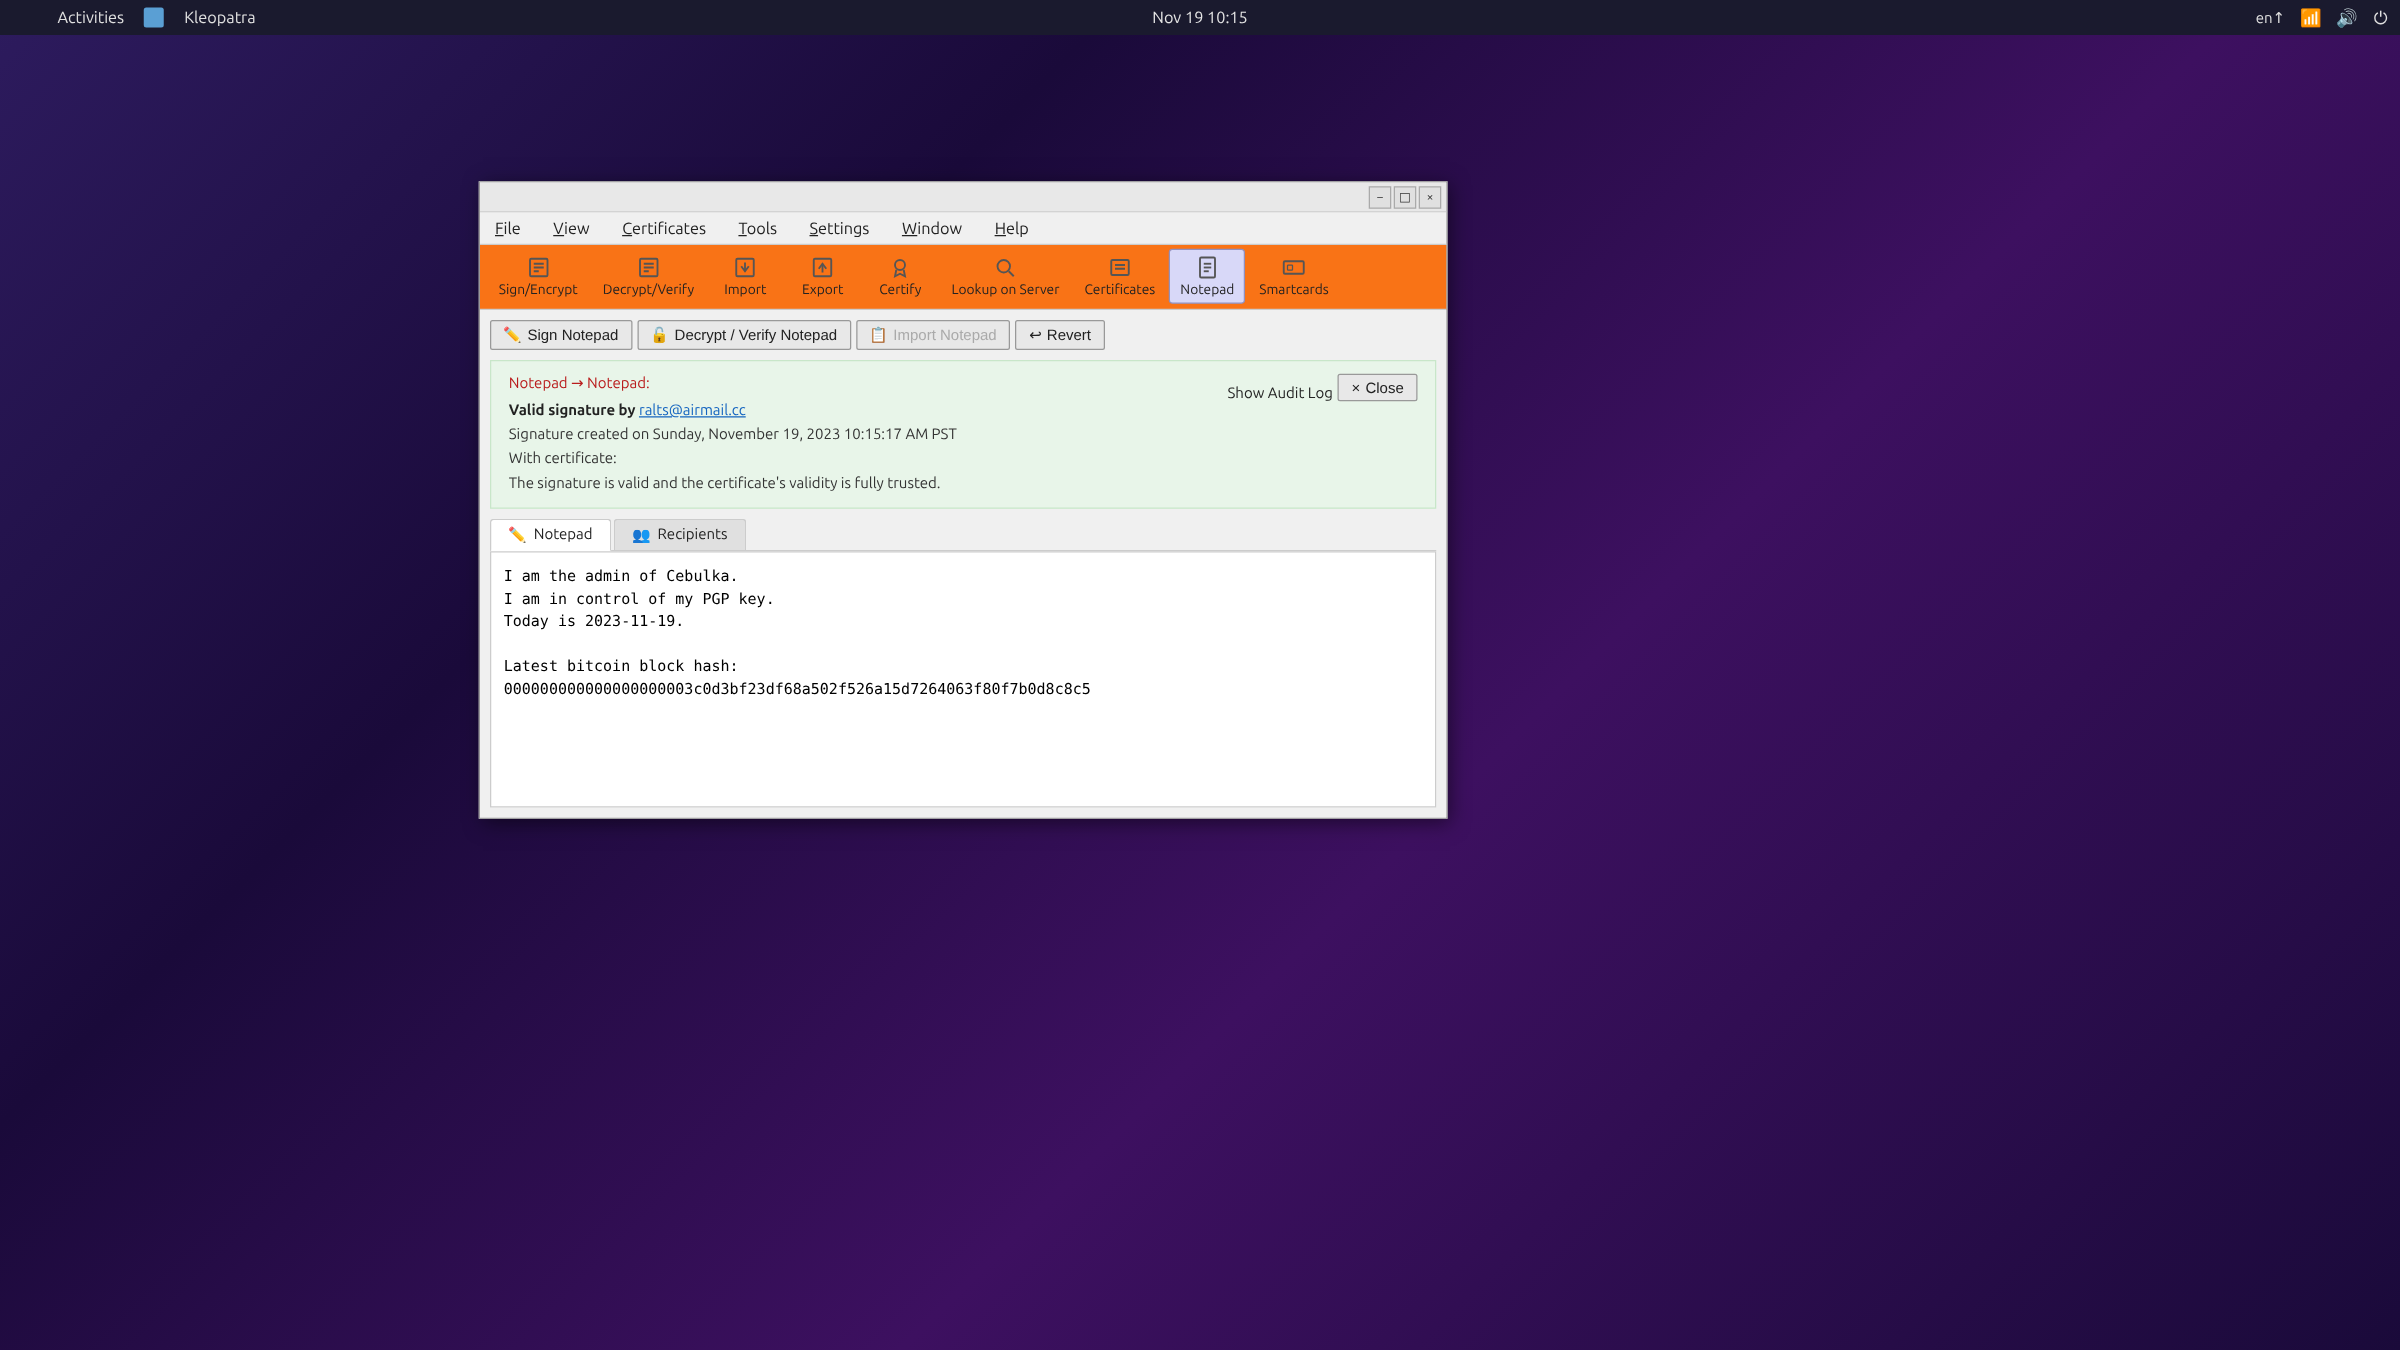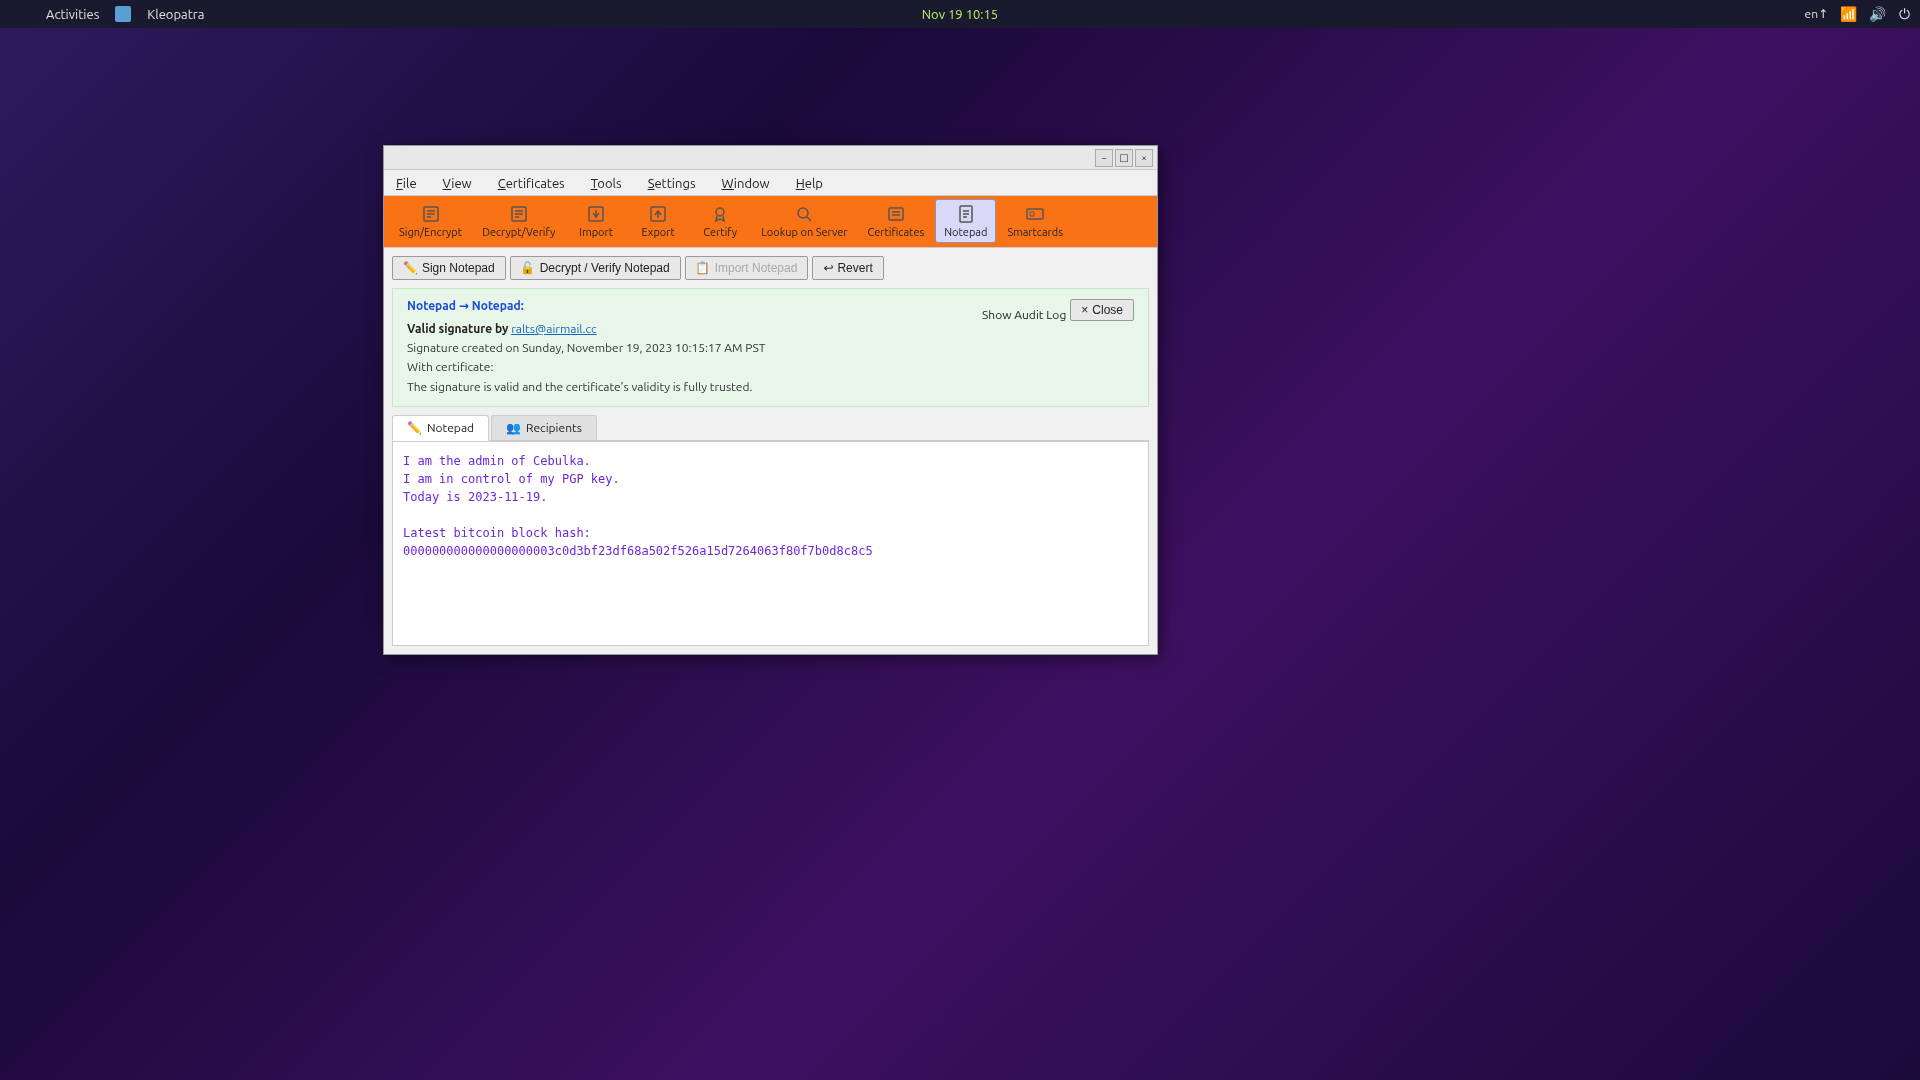--- a/index.html
+++ b/index.html
@@ -39,21 +39,21 @@
     .topbar-left {
       display: flex;
       align-items: center;
       gap: 16px;
       padding-left: 10px;
     }
     .topbar-center {
       position: absolute;
       left: 50%;
       transform: translateX(-50%);
-      color: #bef264;
+      color: #e5e5e5;
     }
     .topbar-right {
       display: flex;
       align-items: center;
       gap: 12px;
       padding-right: 10px;
     }
     .topbar-activities {
       font-size: 13px;
       color: #e0e0e0;
@@ -186,22 +186,22 @@
 
     
     .verification-banner {
       background: #e8f5e9;
       border: 1px solid #c8e6c9;
       padding: 10px 14px;
       margin-bottom: 8px;
       position: relative;
     }
     .verification-title {
-      font-weight: bold;
-      color: #1d4ed8;
+      font-weight: normal;
+      color: #b91c1c;
       margin-bottom: 6px;
       font-size: 12px;
     }
     .verification-valid {
       font-weight: bold;
       color: #222;
     }
     .verification-detail {
       color: #333;
       font-size: 12px;
@@ -269,21 +269,21 @@
 
     
     .notepad-container {
       background: #fff;
       border: 1px solid #ccc;
       height: 205px;
       overflow-y: auto;
       padding: 10px;
       font-family: 'DejaVu Sans Mono', monospace;
       font-size: 12px;
-      color: #6d28d9;
+      color: #000000;
       line-height: 1.5;
     }
   </style>
 </head>
 <body>
 
 <div class="bg-shapes">
   
 </div>
 

